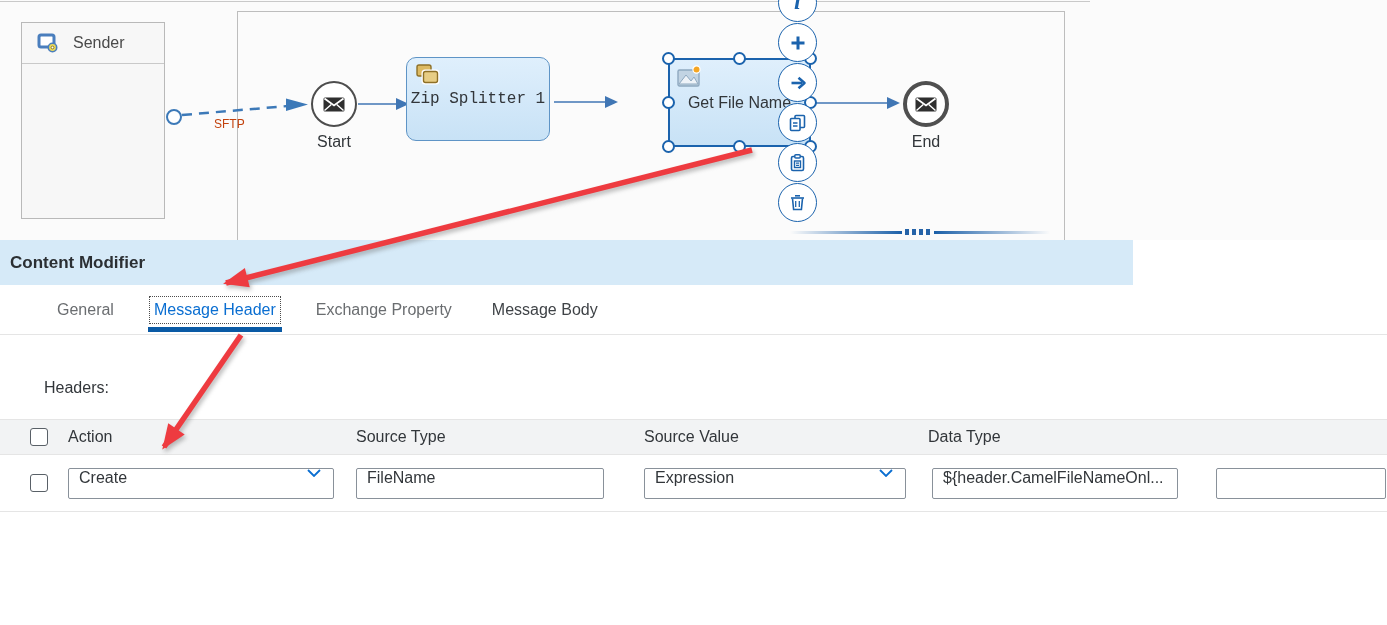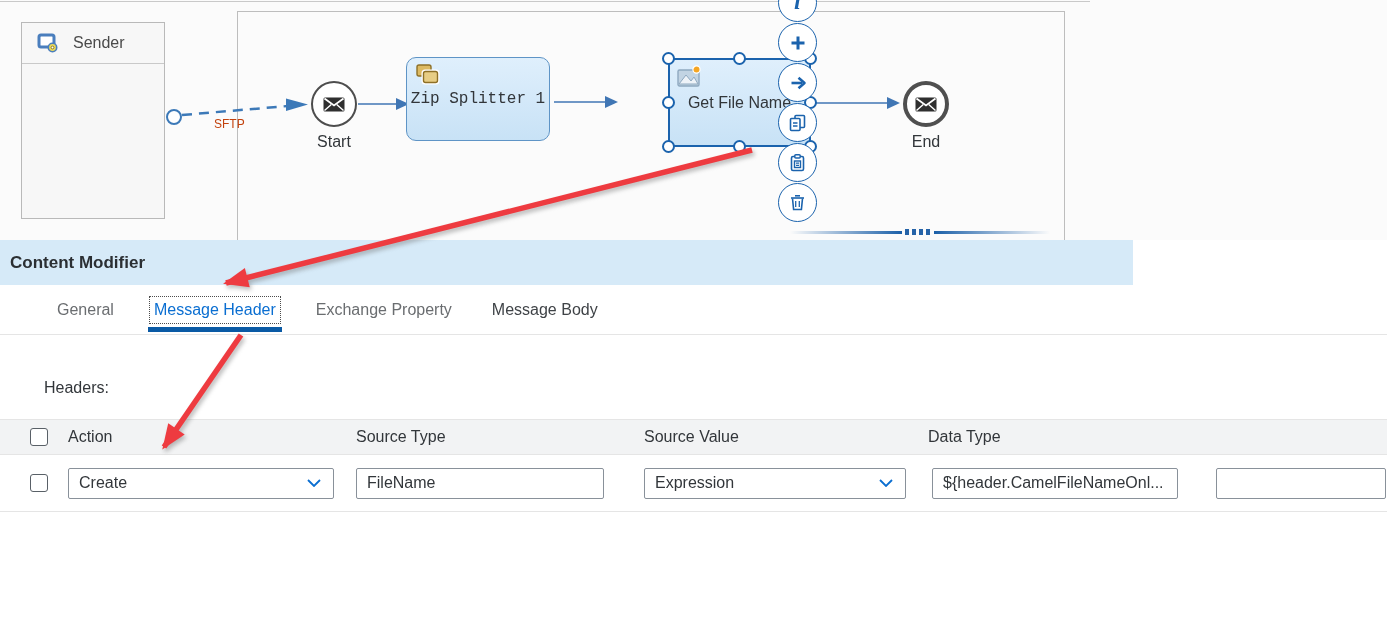--- a/index.html
+++ b/index.html
@@ -74,21 +74,21 @@
            border-top:1px solid #e5e5e5; border-bottom:1px solid #e5e5e5; }
   .trow  { height:57px; background:#fff; border-bottom:1px solid #e5e5e5; }
   .col-cb { width:68px; padding-left:30px; }
   .col-1 { width:288px; } .col-2 { width:288px; } .col-3 { width:288px; }
   .col-4 { width:284px; } .col-5 { flex:1; }
   .thead .col-1,.thead .col-2,.thead .col-3,.thead .col-4,.thead .col-5 { font-size:16px; color:#32363a; }
 
   .checkbox { width:18px; height:18px; border:1.5px solid #596067; border-radius:3px; background:#fff; }
 
   .field, .select { height:31px; border:1px solid #89919a; border-radius:2px; background:#fff;
-                    display:flex; align-items:center; font-size:16px; color:#32363a; padding:0 10px; }
+                    display:flex; font-size:16px; color:#32363a; padding:0 10px; }
   .select { justify-content:space-between; padding-right:12px; }
   .w-action{width:266px}.w-name{width:248px}.w-stype{width:262px}.w-sval{width:246px}.w-dtype{width:170px}
   .clip { white-space:nowrap; overflow:hidden; max-width:220px; }
 
   .annotations { position:absolute; left:0; top:0; z-index:40; pointer-events:none;
                  filter:drop-shadow(2px 3px 2px rgba(110,110,110,0.45)); }
 </style>
 </head>
 <body>
 

